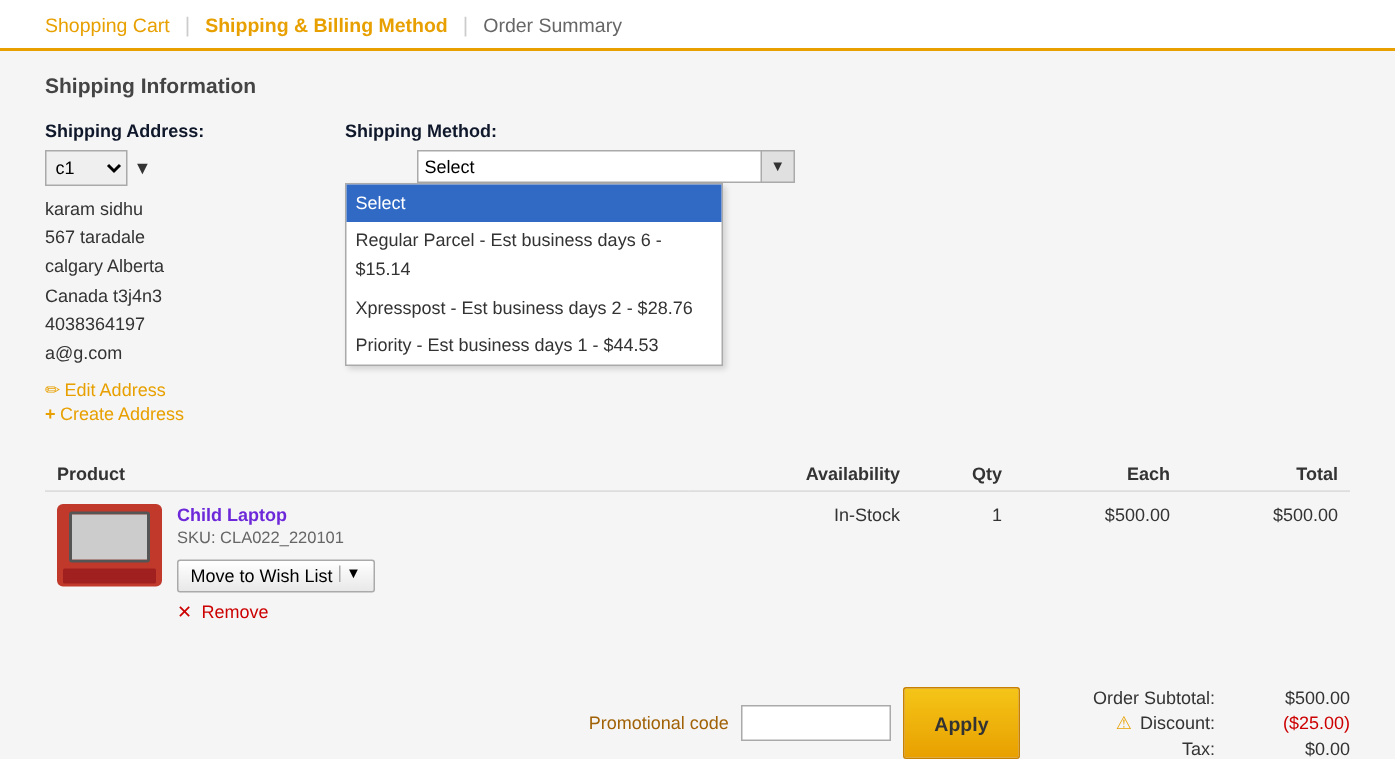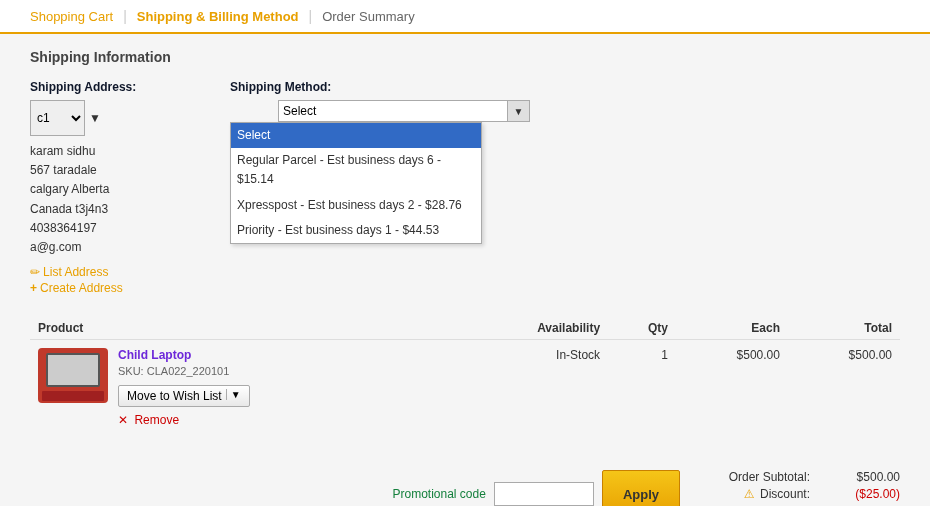--- a/index.html
+++ b/index.html
@@ -65,21 +65,21 @@
 
     .address-select-row {
       display: flex;
       align-items: center;
       gap: 4px;
       margin-bottom: 6px;
     }
 
     .address-select {
       width: 55px;
-      height: 36px;
+      height: 24px;
       border: 1px solid #aaa;
       font-size: 12px;
       padding: 1px 2px;
     }
 
     .address-text {
       font-size: 12px;
       line-height: 1.6;
       color: #333;
     }
@@ -272,21 +272,21 @@
 
     .promo-section {
       display: flex;
       align-items: center;
       gap: 8px;
       margin-left: auto;
     }
 
     .promo-label {
       font-size: 12px;
-      color: #15803d;
+      color: #a16207;
     }
 
     .promo-input {
       width: 100px;
       height: 24px;
       border: 1px solid #aaa;
       padding: 2px 4px;
       font-size: 12px;
     }
 
@@ -361,21 +361,21 @@
         <span>▼</span>
       </div>
       <div class="address-text">karam sidhu</div>
       <div class="address-text">567 taradale</div>
       <div class="address-text">calgary Alberta</div>
       <div class="address-text">Canada t3j4n3</div>
       <div class="address-text">4038364197</div>
       <div class="address-text">a@g.com</div>
       <div class="edit-links">
         <a href="#" class="edit-link">
-          <span class="pencil-icon">✏</span><span>List Address</span>
+          <span class="pencil-icon">✏</span><span>Edit Address</span>
         </a>
         <a href="#" class="edit-link">
           <span class="plus-icon">+</span><span>Create Address</span>
         </a>
       </div>
     </div>
 
     <div class="shipping-method-section">
       <div class="field-label">Shipping Method:</div>
       <div class="shipping-method-select-wrapper">

